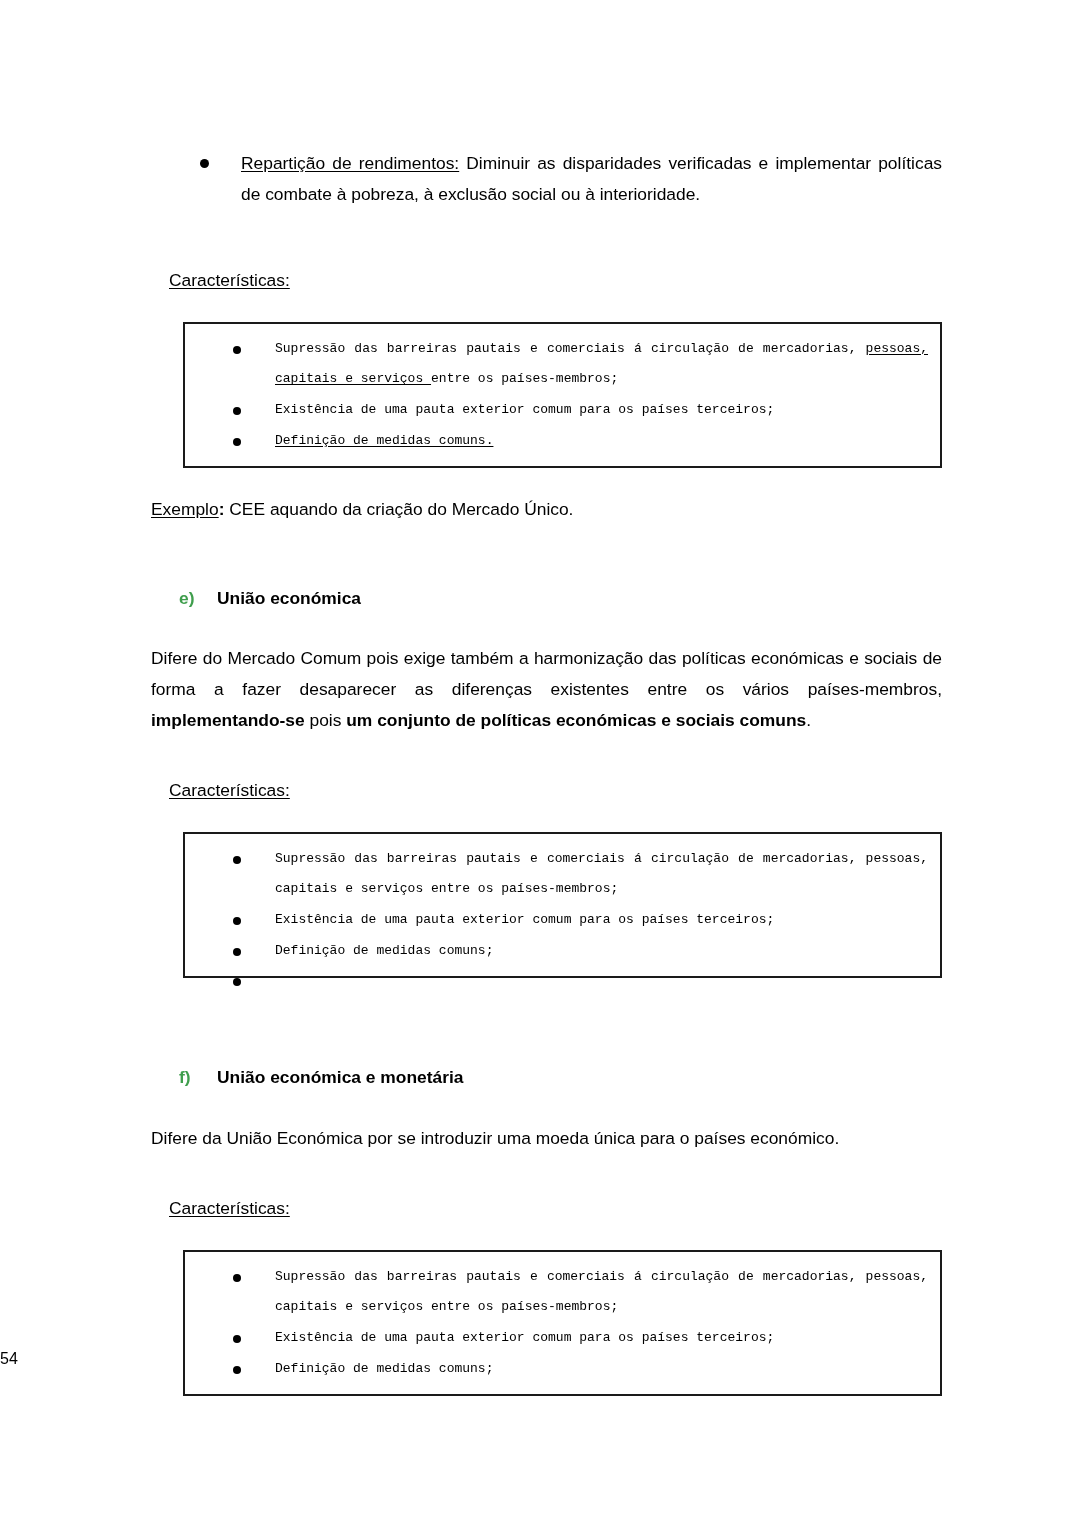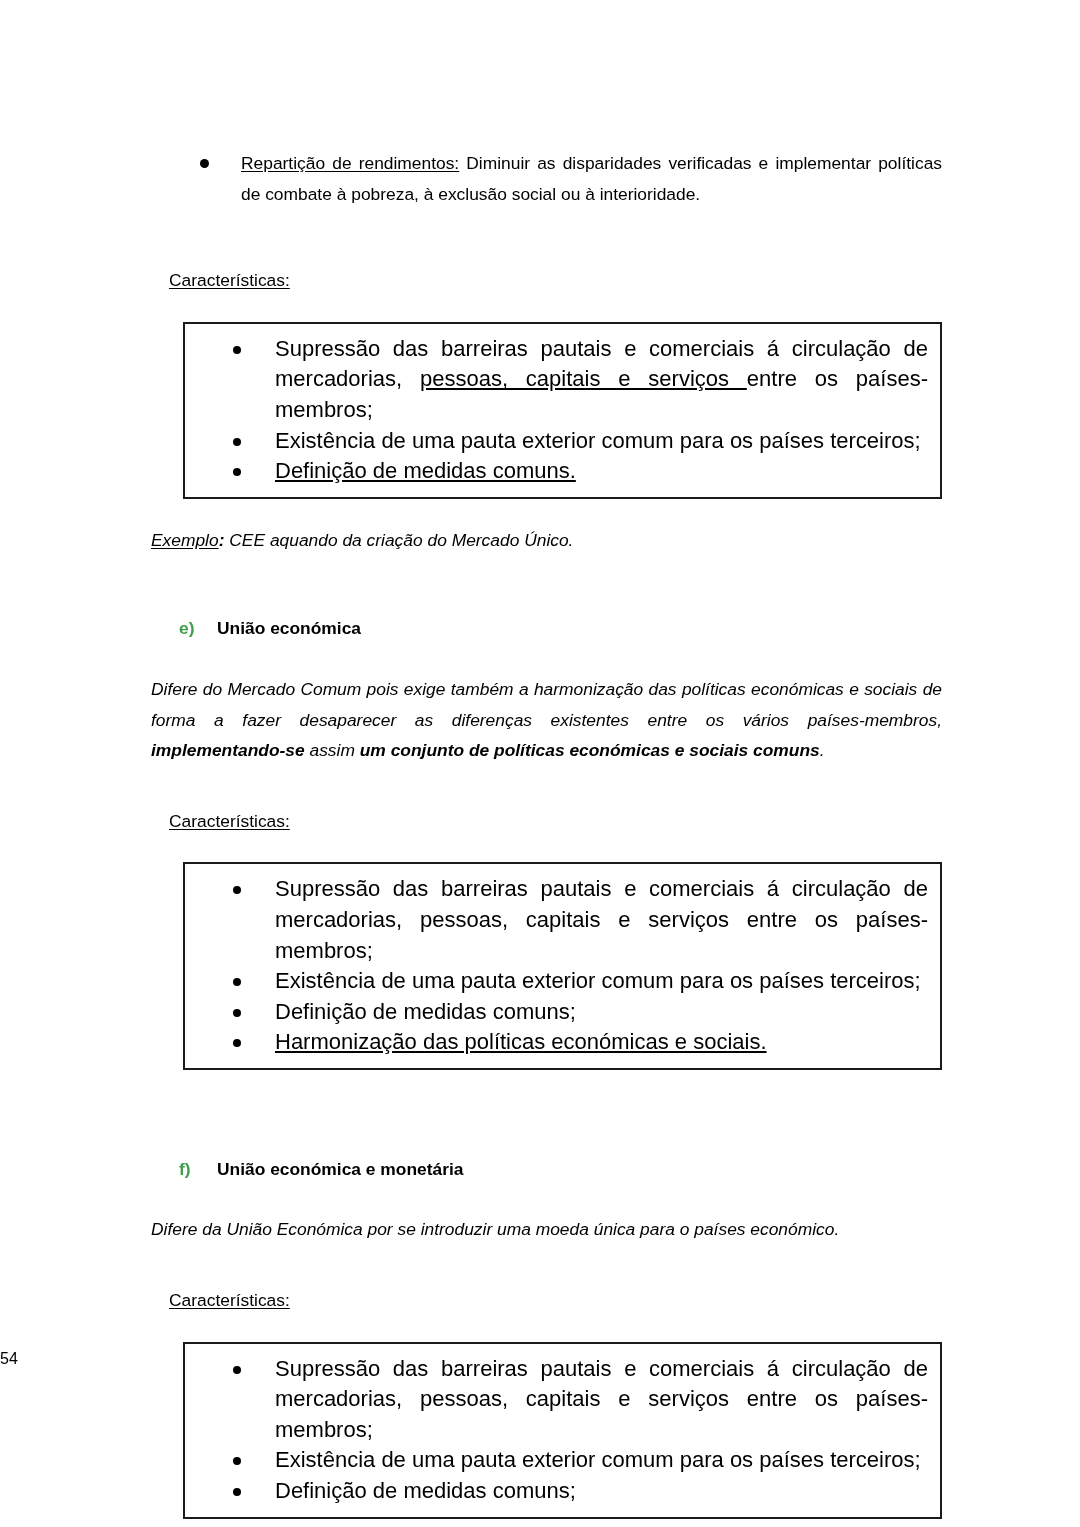--- a/index.html
+++ b/index.html
@@ -37,21 +37,21 @@
   }
 
   
   .para {
     font-size: 17.4px;
     line-height: 30.6px;
     text-align: justify;
     text-justify: inter-word;
     margin: 0;
   }
-  .para.last-line-left { text-align-last: left; font-style: italic; }
+  .para.last-line-left { text-align-last: left; }
 
   .label-underline {
     font-size: 17.4px;
     line-height: 30.6px;
     margin: 18px;
     text-decoration: underline;
     text-underline-offset: 2px;
     display: inline-block;
   }
 
@@ -98,25 +98,26 @@
   }
   .box ul {
     list-style: none;
     margin: 0;
     padding: 0;
   }
   .box ul li {
     position: relative;
     padding-left: 46px;
     margin-left: 44px;
-    font-size: 22px;
+    font-size: 13px;
     line-height: 30.6px;
     text-align: justify;
     text-justify: inter-word;
     text-align-last: left;
+    font-family: Liberation Mono, monospace;
   }
   .box ul li .dot {
     position: absolute;
     left: 4px;
     top: 0;
     width: 8px;
     height: 8px;
     border-radius: 50%;
     background: #000;
     transform: translateY(12px);
@@ -195,41 +196,41 @@
     <div class="para last-line-left"><u class="ul">Exemplo</u><b class="bold">:</b><span> CEE aquando da criação do Mercado Único.</span></div>
 
     <div class="sp-58"></div>
 
     <div class="heading">
       <span class="marker" style="color:#3f9e4d">e)</span><span>União económica</span>
     </div>
 
     <div class="sp-30"></div>
 
-    <p class="para last-line-left"><span>Difere do Mercado Comum pois exige também a harmonização das políticas económicas e sociais de forma a fazer desaparecer as diferenças existentes entre os vários países-membros, </span><b class="bold">implementando-se</b><span> assim </span><b class="bold">um conjunto de políticas económicas e sociais comuns</b><span>.</span></p>
+    <p class="para last-line-left"><span>Difere do Mercado Comum pois exige também a harmonização das políticas económicas e sociais de forma a fazer desaparecer as diferenças existentes entre os vários países-membros, </span><b class="bold">implementando-se</b><span> pois </span><b class="bold">um conjunto de políticas económicas e sociais comuns</b><span>.</span></p>
 
     <div class="sp-22"></div>
 
     <div><span class="label-underline">Características:</span></div>
 
     <div class="sp-8"></div>
 
     <div class="box offset">
       <ul>
         <li>
           <span class="dot"></span><span>Supressão das barreiras pautais e comerciais á circulação de mercadorias, pessoas, capitais e serviços entre os países-membros;</span>
         </li>
         <li>
           <span class="dot"></span><span>Existência de uma pauta exterior comum para os países terceiros;</span>
         </li>
         <li>
           <span class="dot"></span><span>Definição de medidas comuns;</span>
         </li>
         <li>
-          <span class="dot"></span><u class="ul">Harmonização das políticas económicas e sociais.</u>
+          <span class="dot"></span>
         </li>
       </ul>
     </div>
 
     <div class="sp-26"></div>
 
 
     <div class="sp-58"></div>
 
     <div class="heading">

